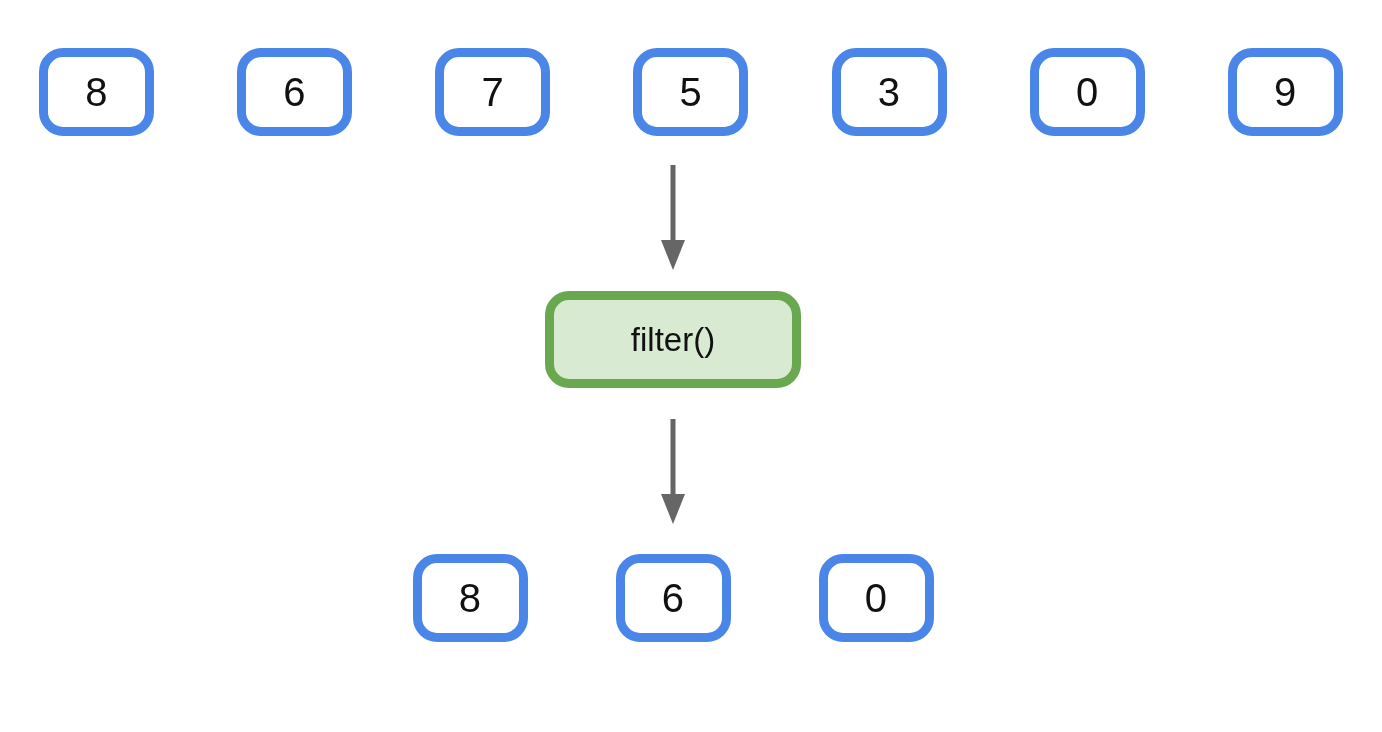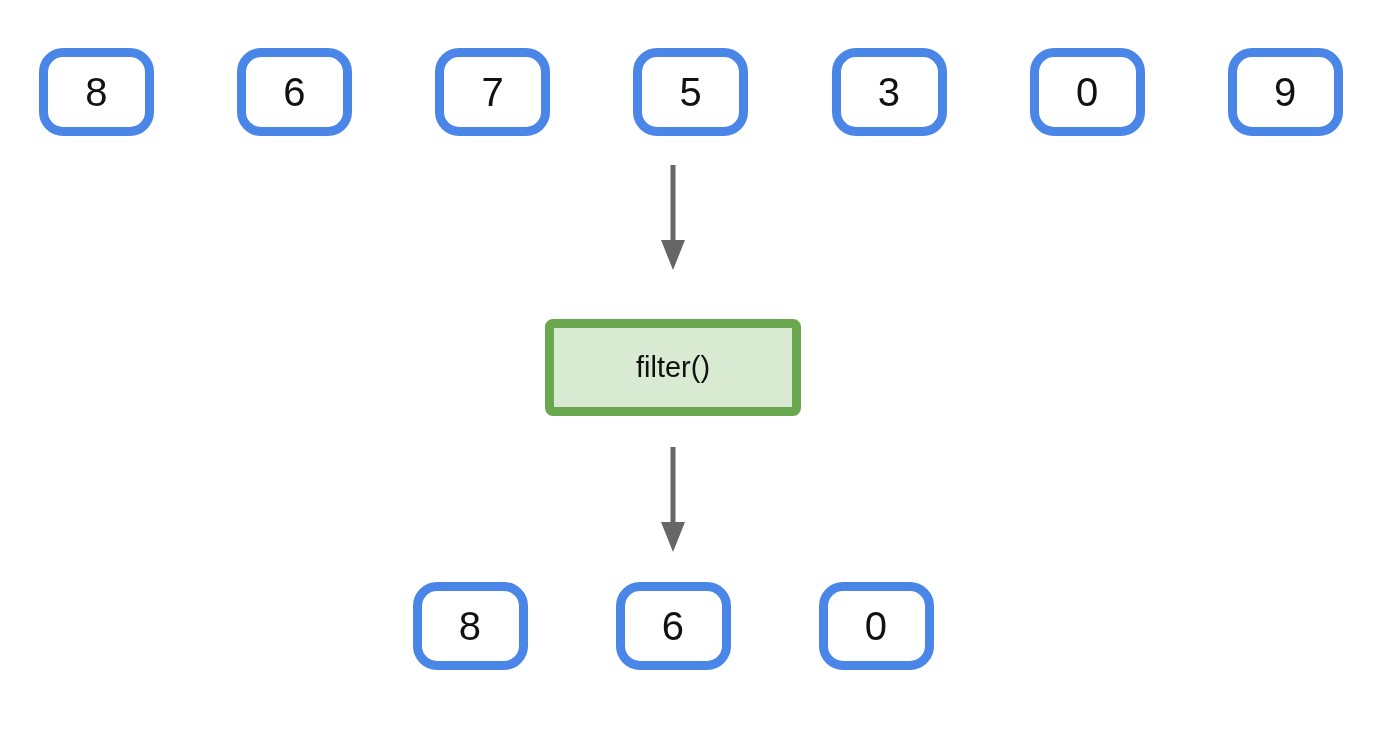--- a/index.html
+++ b/index.html
@@ -52,30 +52,30 @@
     flex-direction: column;
     align-items: center;
   }
   .arrow {
     display: block;
     margin-top: 29px;
     color: var(--arrow);
   }
   .arrow.second { margin-top: 31px; }
   .operation-box {
-    margin-top: 49px;
+    margin-top: 21px;
     width: 256px;
     height: 97px;
     background: var(--operation-background);
     border: 9px solid var(--operation-border);
-    border-radius: 8px;
+    border-radius: 24px;
     display: flex;
     align-items: center;
     justify-content: center;
-    font-size: 29px;
+    font-size: 33px;
     color: var(--text);
   }
   .output-row {
     display: flex;
     justify-content: center;
     gap: 88px;
     margin-top: 30px;
   }
 </style>
 </head>

